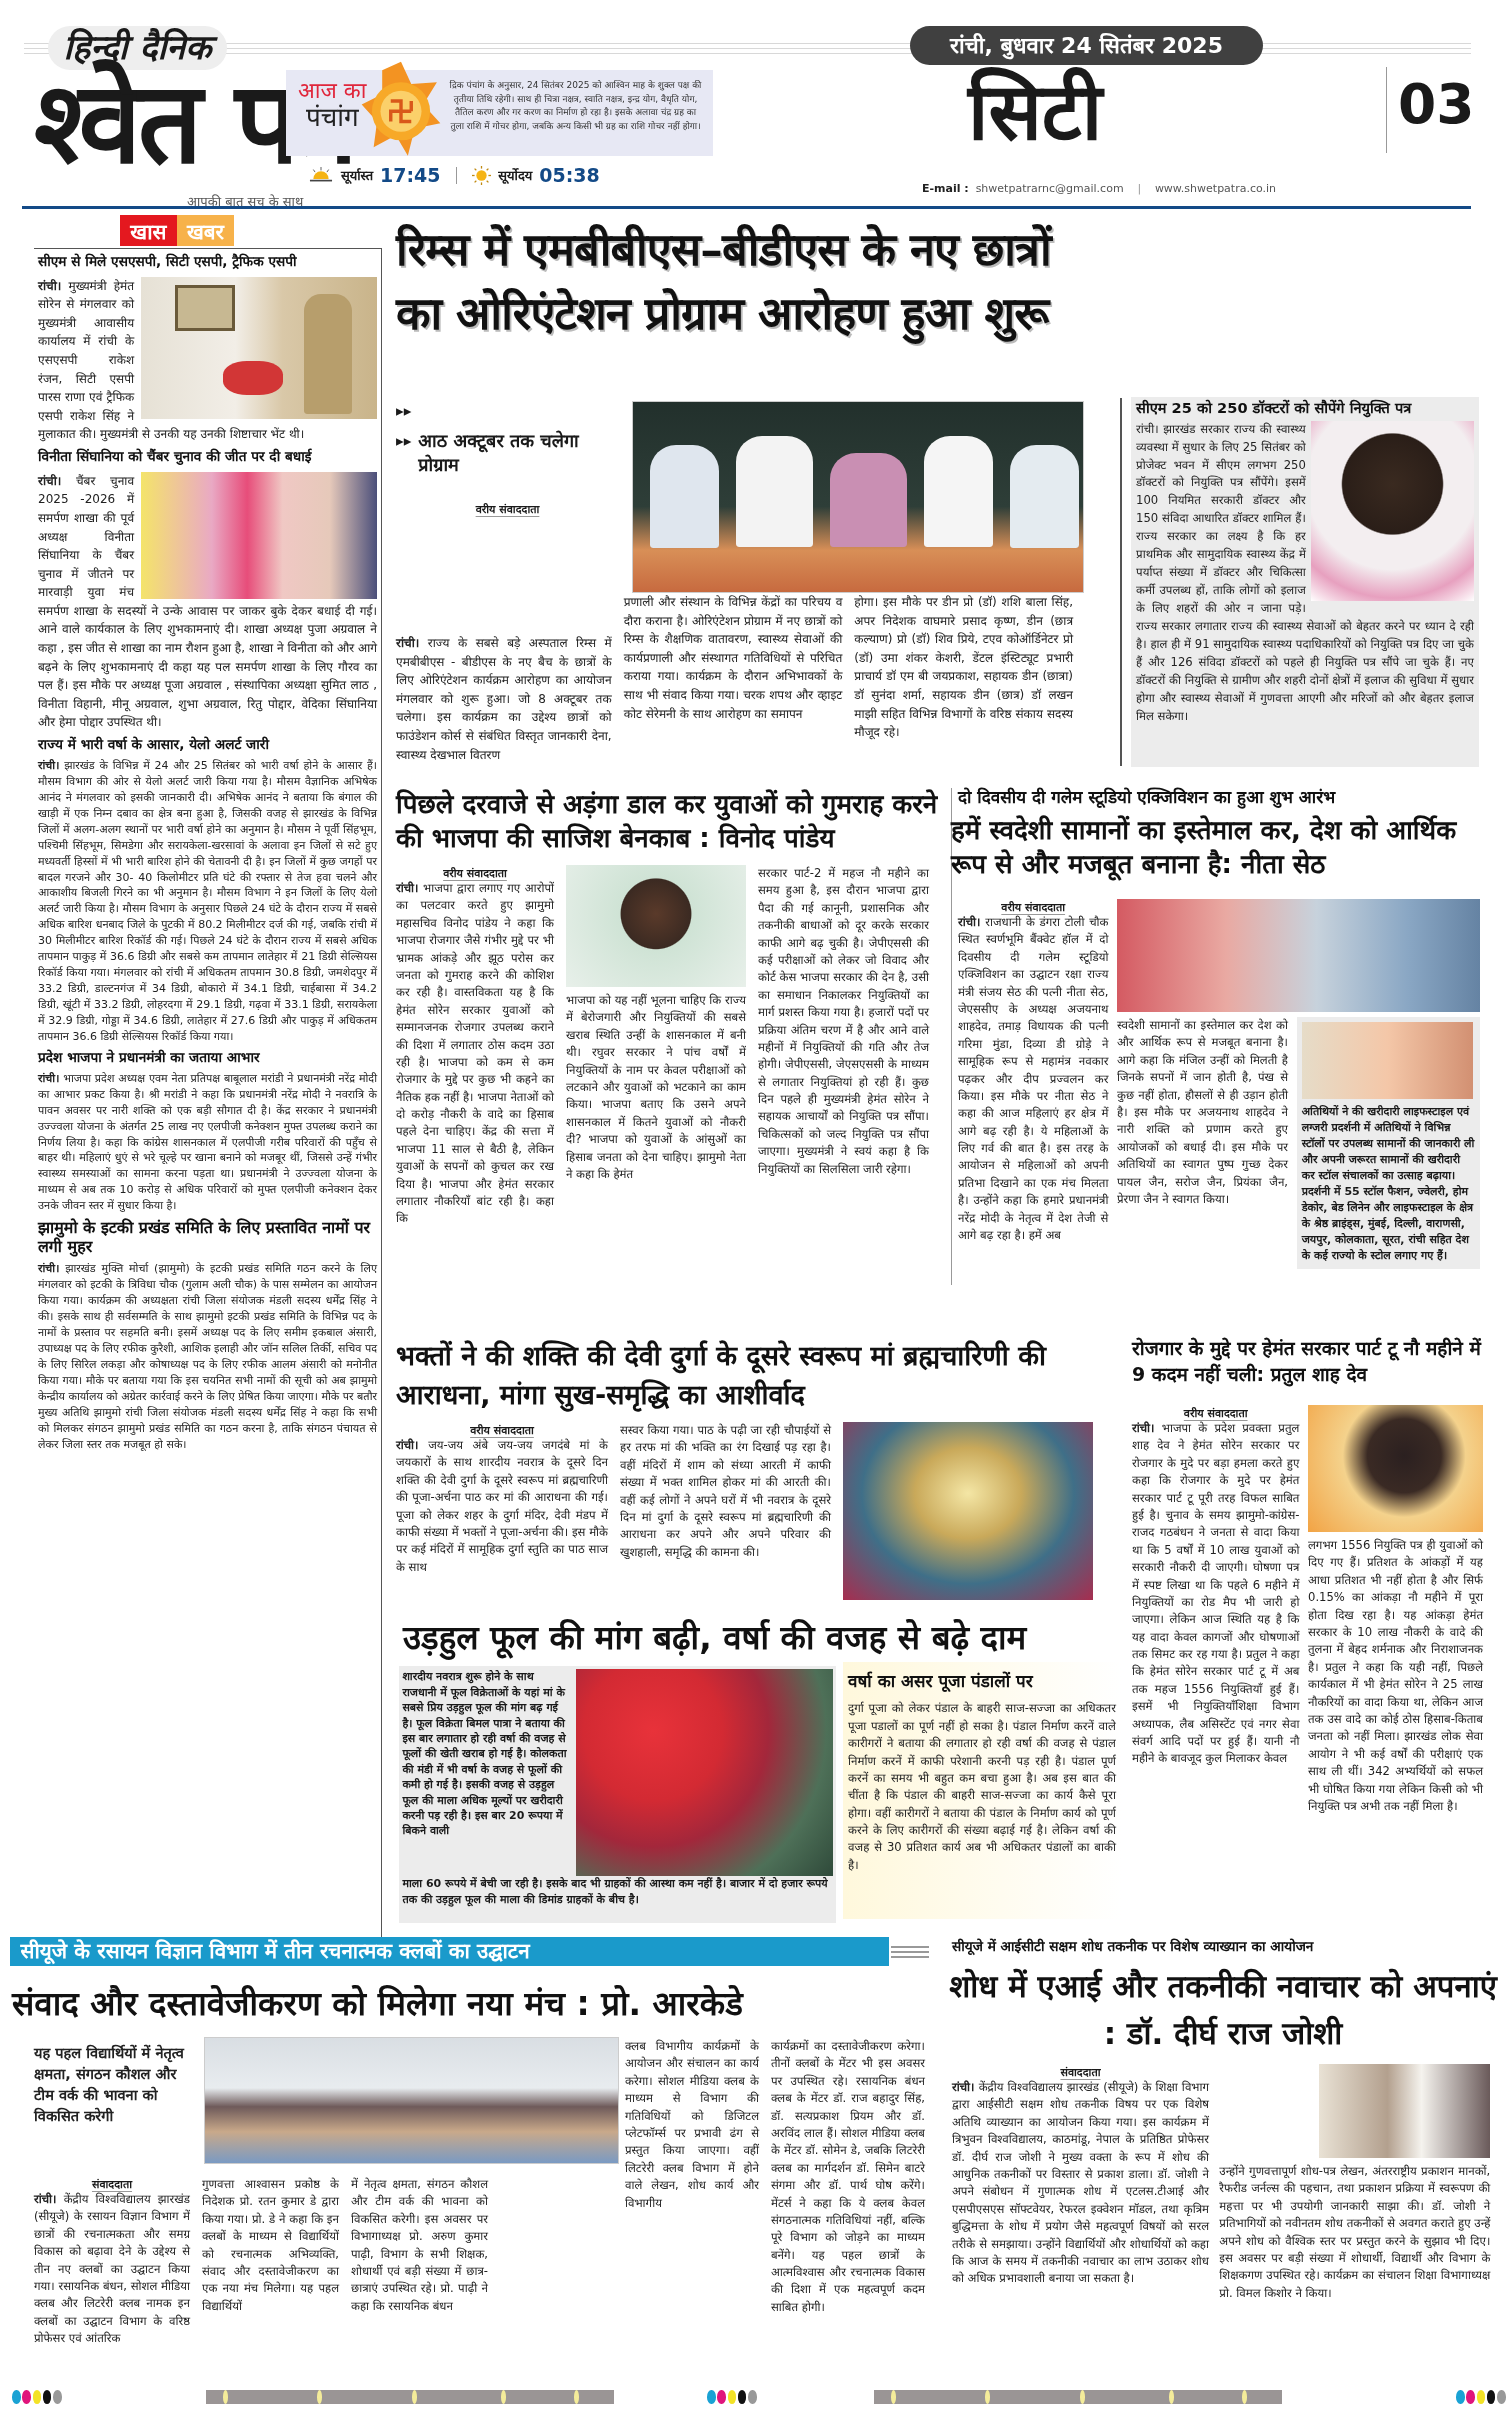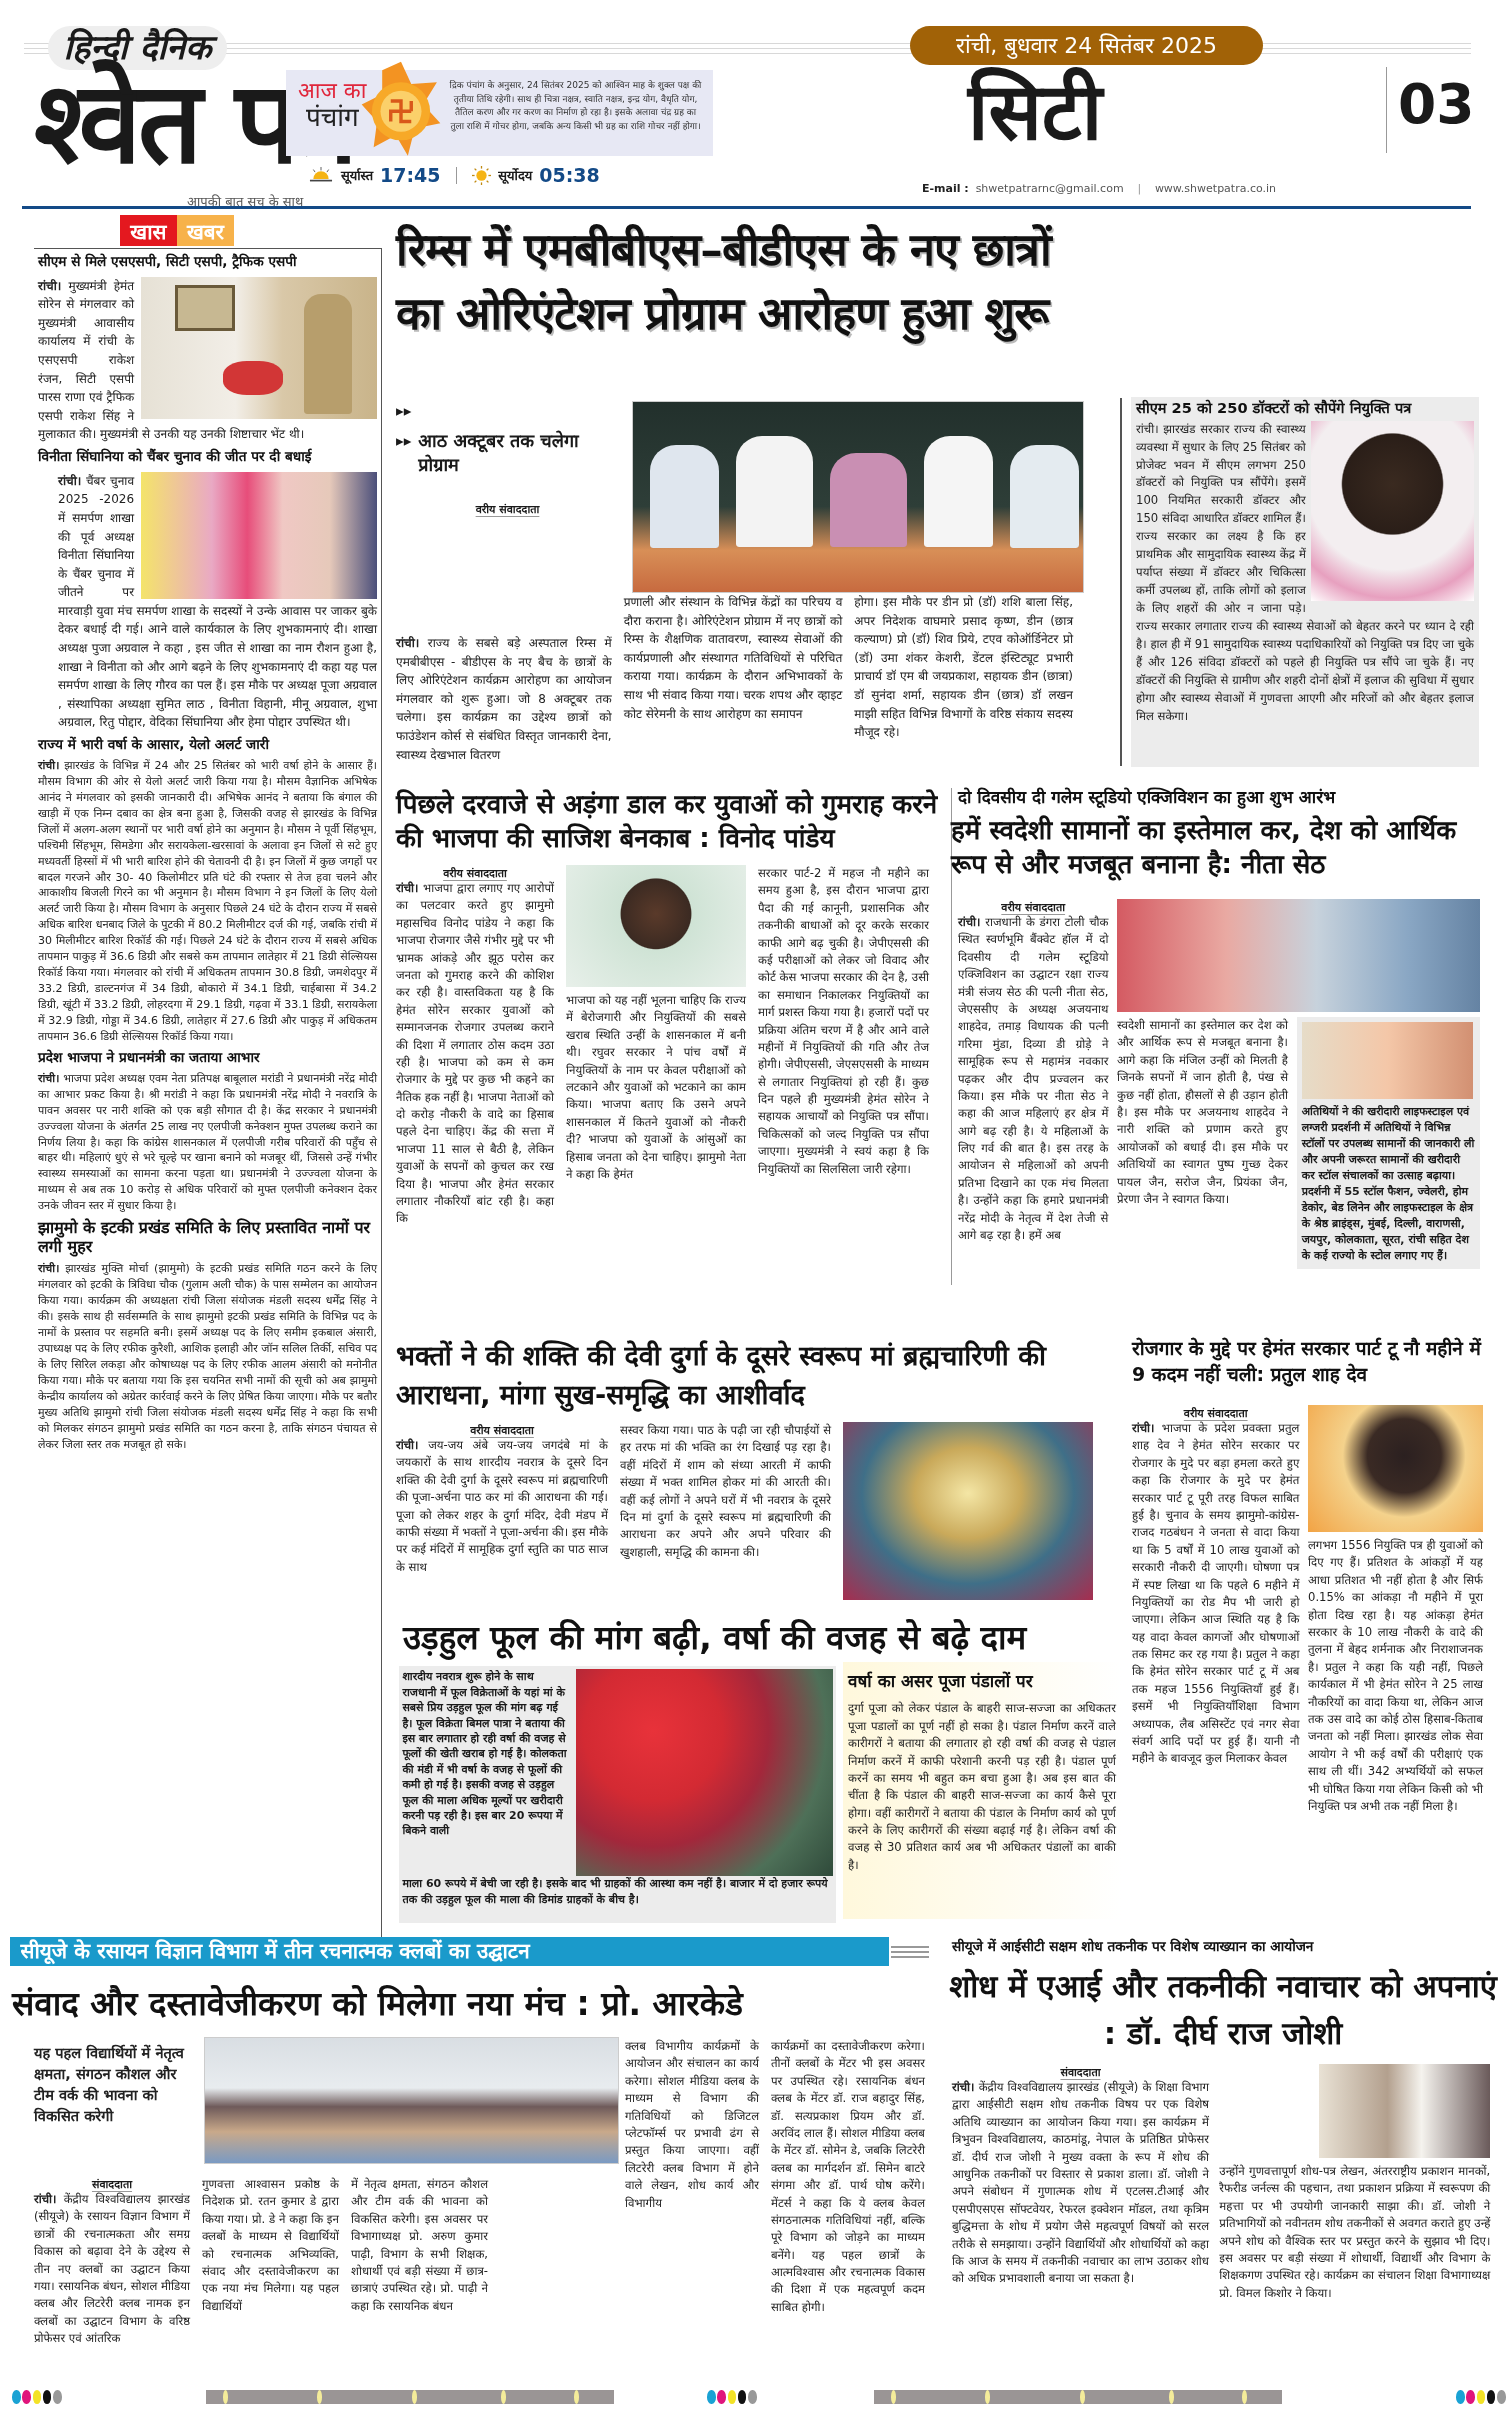--- a/index.html
+++ b/index.html
@@ -2,21 +2,21 @@
 <html style="font-size:13.7px"><head>
 <meta charset="utf-8">
 <style>
   *{box-sizing:border-box;margin:0;padding:0}
   body{width:1511px;height:2426px;background:#fff;font-family:"DejaVu Sans",sans-serif;color:#1a1a1a;position:relative;overflow:hidden}
   .abs{position:absolute}
   .serif{font-family:"DejaVu Serif",serif}
   .hline{position:absolute;height:1.7px;background:#d8d8d8}
   .masthead-title{font-family:"DejaVu Sans",sans-serif;font-weight:bold;font-size:113px;line-height:1;letter-spacing:-3.4px;color:#1a1a1a}
   .pill{background:#eee;border-radius:26px;font-weight:bold;font-size:34px;padding:3.4px 15.4px;line-height:1.1}
-  .date-pill{background:#a16207;color:#fff;border-radius:24px;font-weight:normal;font-size:31px;text-align:center;line-height:39px}
+  .date-pill{background:#404040;color:#fff;border-radius:24px;font-weight:bold;font-size:31px;text-align:center;line-height:39px}
   .panchang{background:#e7e8f4}
   .hd{font-weight:bold;color:#111;line-height:1.15}
   .body{font-size:12.4px;line-height:1.55;text-align:justify;color:#222}
   .body b{font-weight:bold}
   .byline{font-weight:bold;font-size:11px;text-align:center;text-decoration:underline;text-underline-offset:3.4px;text-decoration-color:#999}
   .photo{position:absolute;overflow:hidden;border:0.9px solid #ccc}
   .vrule{position:absolute;width:1.7px;background:#555}
   .grey-box{background:#ececec}
   .cyan-band{background:#1a9acb;color:#fff;font-weight:bold}
   .bullet{display:flex;gap:6.9px;font-weight:bold;font-size:18px;line-height:1.35}
@@ -111,21 +111,21 @@
     <div style="position:absolute;left:163px;top:17px;width:48px;height:120px;background:#b79e6c;border-radius:17px 17px 3.4px 3.4px;"></div>
   </div>
   <p class="body" style="font-size:12px;">
     <b>रांची।</b>
     <span>मुख्यमंत्री हेमंत सोरेन से मंगलवार को मुख्यमंत्री आवासीय कार्यालय में रांची के एसएसपी राकेश रंजन, सिटी एसपी पारस राणा एवं ट्रैफिक एसपी राकेश सिंह ने मुलाकात की। मुख्यमंत्री से उनकी यह उनकी शिष्टाचार भेंट थी।</span>
   </p>
   <div style="clear:both;height:5.1px;"></div>
 
   <div class="hd" style="font-size:13.7px;margin-bottom:6.9px;">विनीता सिंघानिया को चैंबर चुनाव की जीत पर दी बधाई</div>
   <div style="float:right;width:236px;height:127px;margin-left:6.9px;background:linear-gradient(90deg,#f4e46a 0%,#e9a9c4 30%,#e74d7a 45%,#f0c8c4 60%,#e6c9ba 80%,#4b4f7a 100%);"></div>
-  <p class="body" style="font-size:12px;margin-left:20px;">
+  <p class="body" style="font-size:12px;">
     <b>रांची।</b>
     <span>चैंबर चुनाव 2025 -2026 में समर्पण शाखा की पूर्व अध्यक्ष विनीता सिंघानिया के चैंबर चुनाव में जीतने पर मारवाड़ी युवा मंच समर्पण शाखा के सदस्यों ने उन्के आवास पर जाकर बुके देकर बधाई दी गई। आने वाले कार्यकाल के लिए शुभकामनाएं दी। शाखा अध्यक्ष पुजा अग्रवाल ने कहा , इस जीत से शाखा का नाम रौशन हुआ है, शाखा ने विनीता को और आगे बढ़ने के लिए शुभकामनाएं दी कहा यह पल समर्पण शाखा के लिए गौरव का पल हैं। इस मौके पर अध्यक्ष पूजा अग्रवाल , संस्थापिका अध्यक्षा सुमित लाठ , विनीता विहानी, मीनू अग्रवाल, शुभा अग्रवाल, रितु पोद्दार, वेदिका सिंघानिया और हेमा पोद्दार उपस्थित थी।</span>
   </p>
   <div style="clear:both;height:5.1px;"></div>
 
   <div class="hd" style="font-size:13.7px;margin-bottom:5.1px;">राज्य में भारी वर्षा के आसार, येलो अलर्ट जारी</div>
   <p class="body" style="font-size:11px;line-height:1.45;">
     <b>रांची।</b>
     <span>झारखंड के विभिन्न में 24 और 25 सितंबर को भारी वर्षा होने के आसार हैं। मौसम विभाग की ओर से येलो अलर्ट जारी किया गया है। मौसम वैज्ञानिक अभिषेक आनंद ने मंगलवार को इसकी जानकारी दी। अभिषेक आनंद ने बताया कि बंगाल की खाड़ी में एक निम्न दबाव का क्षेत्र बना हुआ है, जिसकी वजह से झारखंड के विभिन्न जिलों में अलग-अलग स्थानों पर भारी वर्षा होने का अनुमान है। मौसम ने पूर्वी सिंहभूम, पश्चिमी सिंहभूम, सिमडेगा और सरायकेला-खरसावां के अलावा इन जिलों से सटे हुए मध्यवर्ती हिस्सों में भी भारी बारिश होने की चेतावनी दी है। इन जिलों में कुछ जगहों पर बादल गरजने और 30- 40 किलोमीटर प्रति घंटे की रफ्तार से तेज हवा चलने और आकाशीय बिजली गिरने का भी अनुमान है। मौसम विभाग ने इन जिलों के लिए येलो अलर्ट जारी किया है। मौसम विभाग के अनुसार पिछले 24 घंटे के दौरान राज्य में सबसे अधिक बारिश धनबाद जिले के पुटकी में 80.2 मिलीमीटर दर्ज की गई, जबकि रांची में 30 मिलीमीटर बारिश रिकॉर्ड की गई। पिछले 24 घंटे के दौरान राज्य में सबसे अधिक तापमान पाकुड़ में 36.6 डिग्री और सबसे कम तापमान लातेहार में 21 डिग्री सेल्सियस रिकॉर्ड किया गया। मंगलवार को रांची में अधिकतम तापमान 30.8 डिग्री, जमशेदपुर में 33.2 डिग्री, डाल्टनगंज में 34 डिग्री, बोकारो में 34.1 डिग्री, चाईबासा में 34.2 डिग्री, खूंटी में 33.2 डिग्री, लोहरदगा में 29.1 डिग्री, गढ़वा में 33.1 डिग्री, सरायकेला में 32.9 डिग्री, गोड्डा में 34.6 डिग्री, लातेहार में 27.6 डिग्री और पाकुड़ में अधिकतम तापमान 36.6 डिग्री सेल्सियस रिकॉर्ड किया गया।</span>
   </p>

